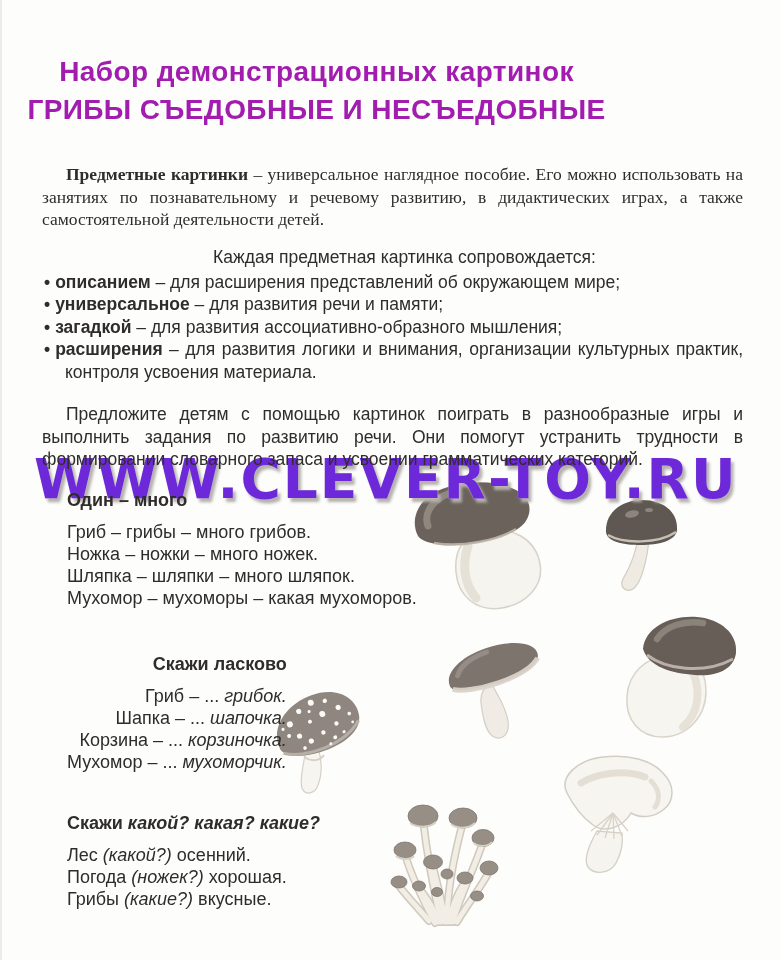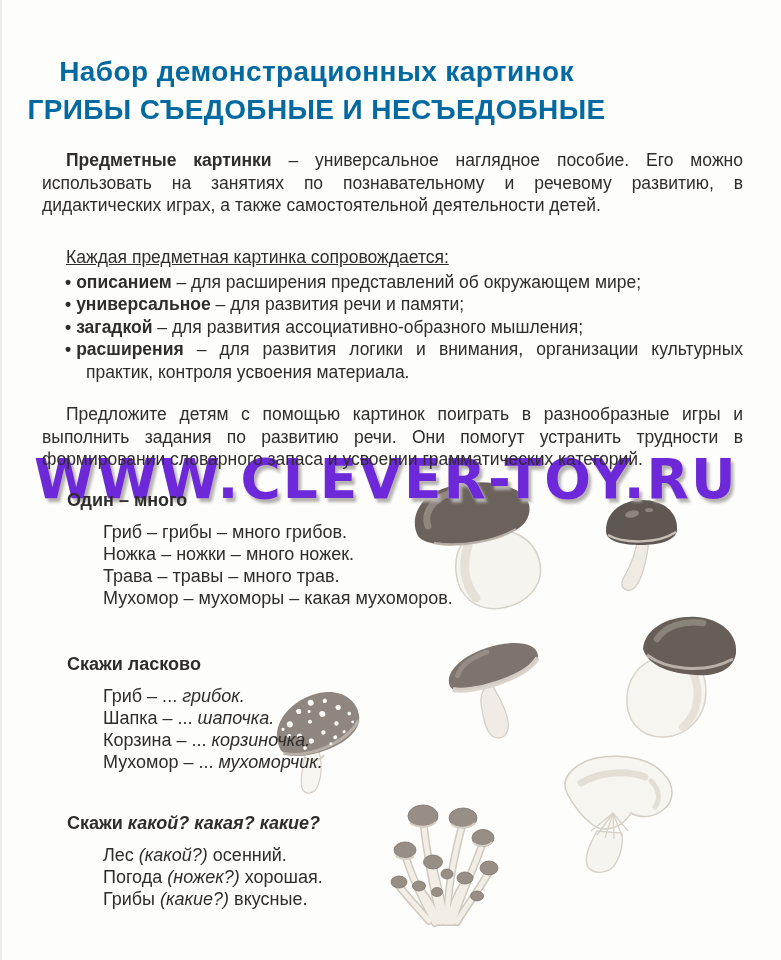--- a/index.html
+++ b/index.html
@@ -3,49 +3,49 @@
 <meta charset="utf-8">
 <style>
   html,body{margin:0;padding:0;}
   body{
     width:781px;height:960px;position:relative;overflow:hidden;
     background:#fdfdfc;color:#2f2d2b;
     font-family:"Liberation Sans","DejaVu Sans",sans-serif;
   }
   .edge-left{position:absolute;left:0;top:0;width:2px;height:960px;background:#ececea;}
   
-  .title{position:absolute;top:56px;left:0;width:633px;text-align:center;color:#0369a1;font-weight:bold;z-index:3;}
+  .title{position:absolute;top:56px;left:0;width:633px;text-align:center;color:#a21caf;font-weight:bold;z-index:3;}
   .title-line1{font-size:28px;letter-spacing:.4px;}
   .title-line2{font-size:28px;margin-top:6px;letter-spacing:.4px;}
   
   .para{position:absolute;left:42px;width:701px;font-size:17.5px;line-height:22.5px;
         text-align:justify;z-index:3;margin:0;}
-  .para1{top:149px;text-indent:24px;}
-  .features-intro{top:246px;text-indent:24px;text-align:left;text-decoration:underline;}
+  .para1{top:163px;text-indent:24px;font-family:Liberation Serif, serif;}
+  .features-intro{top:246px;text-indent:24px;text-align:center;}
   .features-list{position:absolute;left:44px;top:271px;width:699px;z-index:3;
         font-size:17.5px;line-height:22.4px;}
-  .feature-item{text-align:justify;padding-left:21px;text-indent:-21px;margin-left:21px;}
+  .feature-item{text-align:justify;padding-left:21px;text-indent:-21px;}
   .bullet{font-weight:bold;margin-right:5px;}
   .term{font-weight:bold;}
   .para2{top:403px;text-indent:24px;}
   
   .watermark{
     position:absolute;left:34px;top:447px;width:716px;z-index:2;text-align:left;
     font-family:"DejaVu Sans","Liberation Sans",sans-serif;
     font-size:55px;font-weight:800;letter-spacing:2px;
     color:#6d28d9;text-shadow:0 0 1px #d9d6d2,3px 4px 3px #b5b2ad;
     white-space:nowrap;
   }
   
   .section{position:absolute;left:67px;z-index:3;font-size:18px;line-height:22px;}
   .sec1{top:489px;}
-  .sec2{top:653px;}
+  .sec2{top:653px;text-align:right;}
   .sec3{top:812px;}
   .sec-heading{font-weight:bold;margin-bottom:10px;}
-  .sec-line{white-space:nowrap;margin-left:36px;}
+  .sec-line{white-space:nowrap;}
   .it{font-style:italic;}
   .sec-heading .it{font-weight:bold;}
   
   .illus{position:absolute;z-index:1;}
   #porcini1{left:410px;top:480px;}
   #bolete{left:596px;top:497px;}
   #russula{left:443px;top:641px;}
   #porcini2{left:607px;top:613px;}
   #flyagaric{left:266px;top:687px;}
   #honey{left:377px;top:780px;}
@@ -72,21 +72,21 @@
 </div>
 
 <p class="para para2">Предложите детям с помощью картинок поиграть в разнообразные игры и выполнить задания по развитию речи. Они помогут устранить трудности в формировании словарного запаса и усвоении грамматических категорий.</p>
 
 <div class="watermark">WWW.CLEVER-TOY.RU</div>
 
 <div class="section sec1">
   <div class="sec-heading">Один – много</div>
   <div class="sec-line">Гриб – грибы – много грибов.</div>
   <div class="sec-line">Ножка – ножки – много ножек.</div>
-  <div class="sec-line">Трава – травы – много трав.</div>
+  <div class="sec-line">Шляпка – шляпки – много шляпок.</div>
   <div class="sec-line">Мухомор – мухоморы – какая мухоморов.</div>
 </div>
 
 <div class="section sec2">
   <div class="sec-heading">Скажи ласково</div>
   <div class="sec-line"><span>Гриб – ... </span><span class="it">грибок.</span></div>
   <div class="sec-line"><span>Шапка – ... </span><span class="it">шапочка.</span></div>
   <div class="sec-line"><span>Корзина – ... </span><span class="it">корзиночка.</span></div>
   <div class="sec-line"><span>Мухомор – ... </span><span class="it">мухоморчик.</span></div>
 </div>

